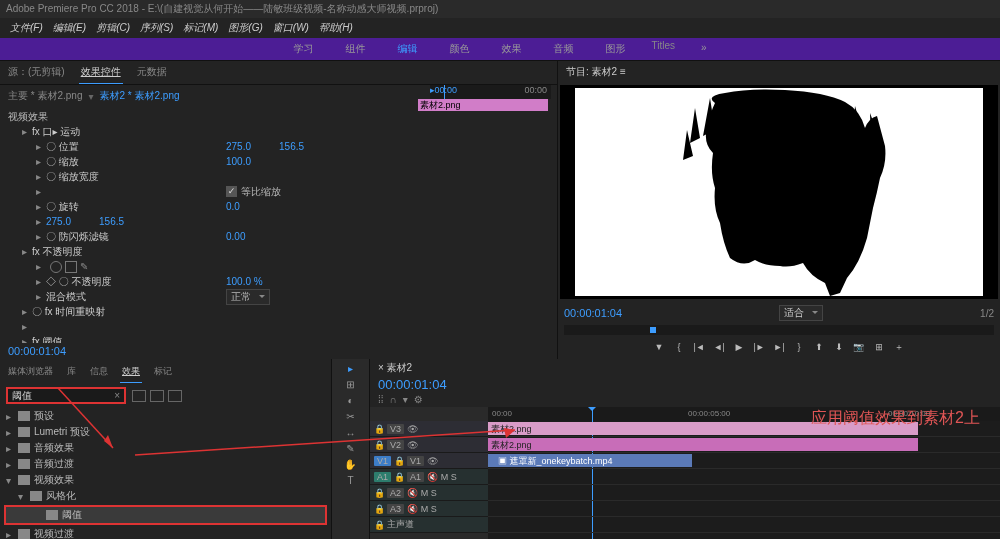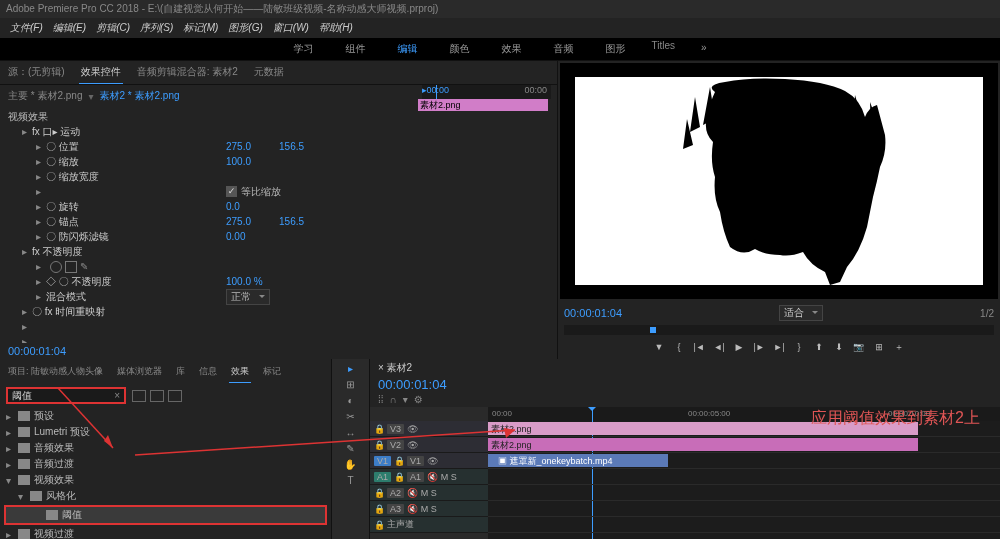--- a/index.html
+++ b/index.html
@@ -1,32 +1,32 @@
 <!DOCTYPE html>
 <html><head>
   <meta charset="utf-8">
   <style>
     * { margin: 0; padding: 0; box-sizing: border-box; font-family: "Microsoft YaHei", sans-serif; }
     body { background: #1a1a1a; color: #b8b8b8; font-size: 10px; width: 1000px; height: 539px; overflow: hidden; position: relative; }
     
     .title-bar { background: #2a2a2a; padding: 2px 6px; color: #888; font-size: 10px; white-space: nowrap; }
     .menu-bar { background: #232323; padding: 2px 6px; display: flex; gap: 2px; font-size: 10px; }
     .menu-item { padding: 1px 4px; color: #ccc; cursor: pointer; font-style: italic; }
-    .workspace-bar { background: #000000; padding: 2px 14px; display: flex; justify-content: center; gap: 20px; font-size: 10px; border-bottom: 1px solid #111; }
+    .workspace-bar { background: #4c1d95; padding: 2px 14px; display: flex; justify-content: center; gap: 20px; font-size: 10px; border-bottom: 1px solid #111; }
     .ws-item { color: #999; padding: 2px 6px; cursor: pointer; }
     .ws-item.active { color: #3d9dff; }
     .ws-title { color: #888; }
     
     .main-layout { display: flex; height: 298px; }
     .left-panel { width: 558px; background: #232323; border-right: 1px solid #111; display: flex; flex-direction: column; }
     .right-panel { flex: 1; background: #232323; display: flex; flex-direction: column; }
     
     .panel-tabs { display: flex; padding: 0 6px; gap: 12px; font-size: 10px; border-bottom: 1px solid #111; }
     .tab { padding: 4px 2px; color: #888; cursor: pointer; }
-    .tab.active { color: #ccc; border-bottom: 1px solid #3d9dff; }
+    .tab.active { color: #ccc; border-bottom: 1px solid #3d9dff; text-decoration: underline; }
     
     .breadcrumb { padding: 4px 8px; font-size: 10px; color: #888; display: flex; align-items: center; gap: 6px; }
     .breadcrumb .link { color: #3d9dff; cursor: pointer; }
     
     .effect-mini-timeline { height: 14px; background: #1a1a1a; margin: 0 6px 2px 418px; position: relative; }
     .mini-time-a { position: absolute; left: 0; top: 0; color: #3d9dff; font-size: 9px; }
     .mini-time-b { position: absolute; right: 4px; top: 0; color: #888; font-size: 9px; }
     .mini-playhead { position: absolute; left: 14px; top: 0; bottom: 0; width: 1px; background: #3d9dff; }
     .mini-clip { position: absolute; left: 0; top: 14px; height: 12px; background: #d17dc8; width: 130px; color: #000; font-size: 9px; padding: 0 2px; line-height: 12px; }
     
@@ -101,21 +101,21 @@
     .tl-tracks { flex: 1; position: relative; background: #1c1c1c; }
     .tl-ruler { height: 14px; background: #1a1a1a; position: relative; font-size: 8px; color: #888; }
     .ruler-tick { position: absolute; top: 2px; }
     .tl-playhead { position: absolute; top: 0; bottom: 0; width: 1px; background: #3d9dff; left: 104px; }
     .tl-playhead::before { content: ""; position: absolute; top: 0; left: -4px; border: 4px solid transparent; border-top-color: #3d9dff; }
     
     .track-lane { height: 16px; position: relative; border-bottom: 1px solid #2a2a2a; }
     .clip { position: absolute; top: 1px; bottom: 1px; font-size: 9px; padding: 0 3px; line-height: 14px; white-space: nowrap; overflow: hidden; }
     .clip.vid-pink { background: #d99cc8; color: #222; left: 0; width: 430px; }
     .clip.vid-magenta { background: #c86db8; color: #222; left: 0; width: 430px; }
-    .clip.vid-blue { background: #5b7ab8; color: #fff; left: 0; width: 180px; padding-left: 10px; }
+    .clip.vid-blue { background: #5b7ab8; color: #fff; left: 0; width: 204px; padding-left: 10px; }
     
     .annotation-text { position: absolute; right: 20px; top: 408px; color: #e05555; font-size: 16px; z-index: 100; }
     .arrow1 { position: absolute; left: 48px; top: 383px; z-index: 90; pointer-events: none; }
     .arrow2 { position: absolute; left: 130px; top: 420px; width: 395px; height: 40px; z-index: 90; pointer-events: none; }
   </style>
 </head>
 <body>
 
 <div class="title-bar">Adobe Premiere Pro CC 2018 - E:\(自建视觉从何开始——陆敏班级视频-名称动感大师视频.prproj)</div>
 
@@ -140,33 +140,32 @@
   <span class="ws-item">图形</span>
   <span class="ws-title">Titles</span>
   <span class="ws-item">»</span>
 </div>
 
 <div class="main-layout">
   <div class="left-panel">
     <div class="panel-tabs">
       <span class="tab">源：(无剪辑)</span>
       <span class="tab active">效果控件</span>
-      <span class="tab">音频剪辑混合器: 素材2</span>
       <span class="tab">元数据</span>
     </div>
     <div style="display:flex">
       <div style="width:418px">
         <div class="breadcrumb">
           <span>主要 * 素材2.png</span>
           <span style="color:#666">▾</span>
           <span class="link">素材2 * 素材2.png</span>
         </div>
       </div>
       <div style="flex:1;position:relative">
-        <div class="effect-mini-timeline" style="margin-left:4px">
+        <div class="effect-mini-timeline" style="margin-left:12px">
           <span class="mini-time-a">▸00:00</span>
           <span class="mini-time-b">00:00</span>
           <div class="mini-playhead"></div>
         </div>
         <div class="mini-clip">素材2.png</div>
       </div>
     </div>
     <div class="effect-tree">
       <div class="tree-row">
           <span>视频效果</span>
@@ -198,21 +197,20 @@
             <span class="checkbox-x">✓</span>
             <span>等比缩放</span>
           </div>
           <div class="tree-row tree-indent-2">
             <span class="expand">▸</span>
             <span class="prop-label">〇 旋转</span>
             <span class="prop-val">0.0</span>
           </div>
           <div class="tree-row tree-indent-2">
             <span class="expand">▸</span>
-            <span class="prop-label">〇 锚点</span>
             <span class="prop-val">275.0</span>
             <span class="prop-val2">156.5</span>
           </div>
           <div class="tree-row tree-indent-2">
             <span class="expand">▸</span>
             <span class="prop-label">〇 防闪烁滤镜</span>
             <span class="prop-val">0.00</span>
           </div>
           <div class="tree-row tree-indent-1">
             <span class="expand">▸</span>
@@ -238,27 +236,29 @@
           </div>
           <div class="tree-row tree-indent-1">
             <span class="expand">▸</span>
             <span class="prop-label">〇 fx 时间重映射</span>
           </div>
           <div class="tree-row tree-indent-1">
             <span class="expand">▸</span>
           </div>
           <div class="tree-row tree-indent-1">
             <span class="expand">▸</span>
+            <span class="prop-label">fx 阈值</span>
           </div>
         </div>
     </div>
     <div class="tc-display">00:00:01:04</div>
   </div>
 
   <div class="right-panel">
+    <div class="program-header"><span class="program-title">节目: 素材2</span> ≡</div>
     <div class="program-monitor">
       <div class="portrait">
         <svg viewBox="0 0 408 208">
           <rect width="408" height="208" fill="#fff"></rect>
           <path fill="#000" d="M140 15 Q130 8 150 5 Q175 0 210 2 Q250 4 270 14 Q285 22 290 40 Q294 30 302 28 L310 58 Q312 75 305 90 Q302 105 298 120 L292 150 Q285 175 272 190 L265 205 L255 208 L250 195 Q235 188 228 175 Q215 180 205 178 Q190 178 180 172 Q168 180 155 170 Q148 155 145 135 Q138 120 140 100 Q135 85 138 65 Q128 55 132 40 Q135 25 140 15 Z M160 75 Q175 70 185 78 Q178 85 168 82 Z M225 78 Q238 72 250 80 Q243 88 230 84 Z M195 125 Q205 120 212 128 Q206 135 198 130 Z M180 155 Q200 148 225 152 Q218 165 198 162 Q186 162 180 155 Z"></path>
           <path fill="#000" d="M120 20 L115 55 L125 50 Z M135 10 L128 48 L140 42 Z M280 18 L290 52 L278 48 Z M295 25 L308 60 L296 55 Z M112 42 L108 72 L118 68 Z"></path>
         </svg>
       </div>
     </div>
     <div class="program-controls">
@@ -285,21 +285,20 @@
         <span class="t-btn">⊞</span>
         <span class="t-btn">＋</span>
       </div>
     </div>
   </div>
 </div>
 
 <div class="bottom-layout">
   <div class="project-panel">
     <div class="proj-tabs">
-      <span class="tab">项目: 陆敏动感人物头像</span>
       <span class="tab">媒体浏览器</span>
       <span class="tab">库</span>
       <span class="tab">信息</span>
       <span class="tab active">效果</span>
       <span class="tab">标记</span>
     </div>
     <div class="search-row">
       <div class="search-box">
         <input class="search-input" value="阈值" style="">
         <span class="search-x">×</span>

